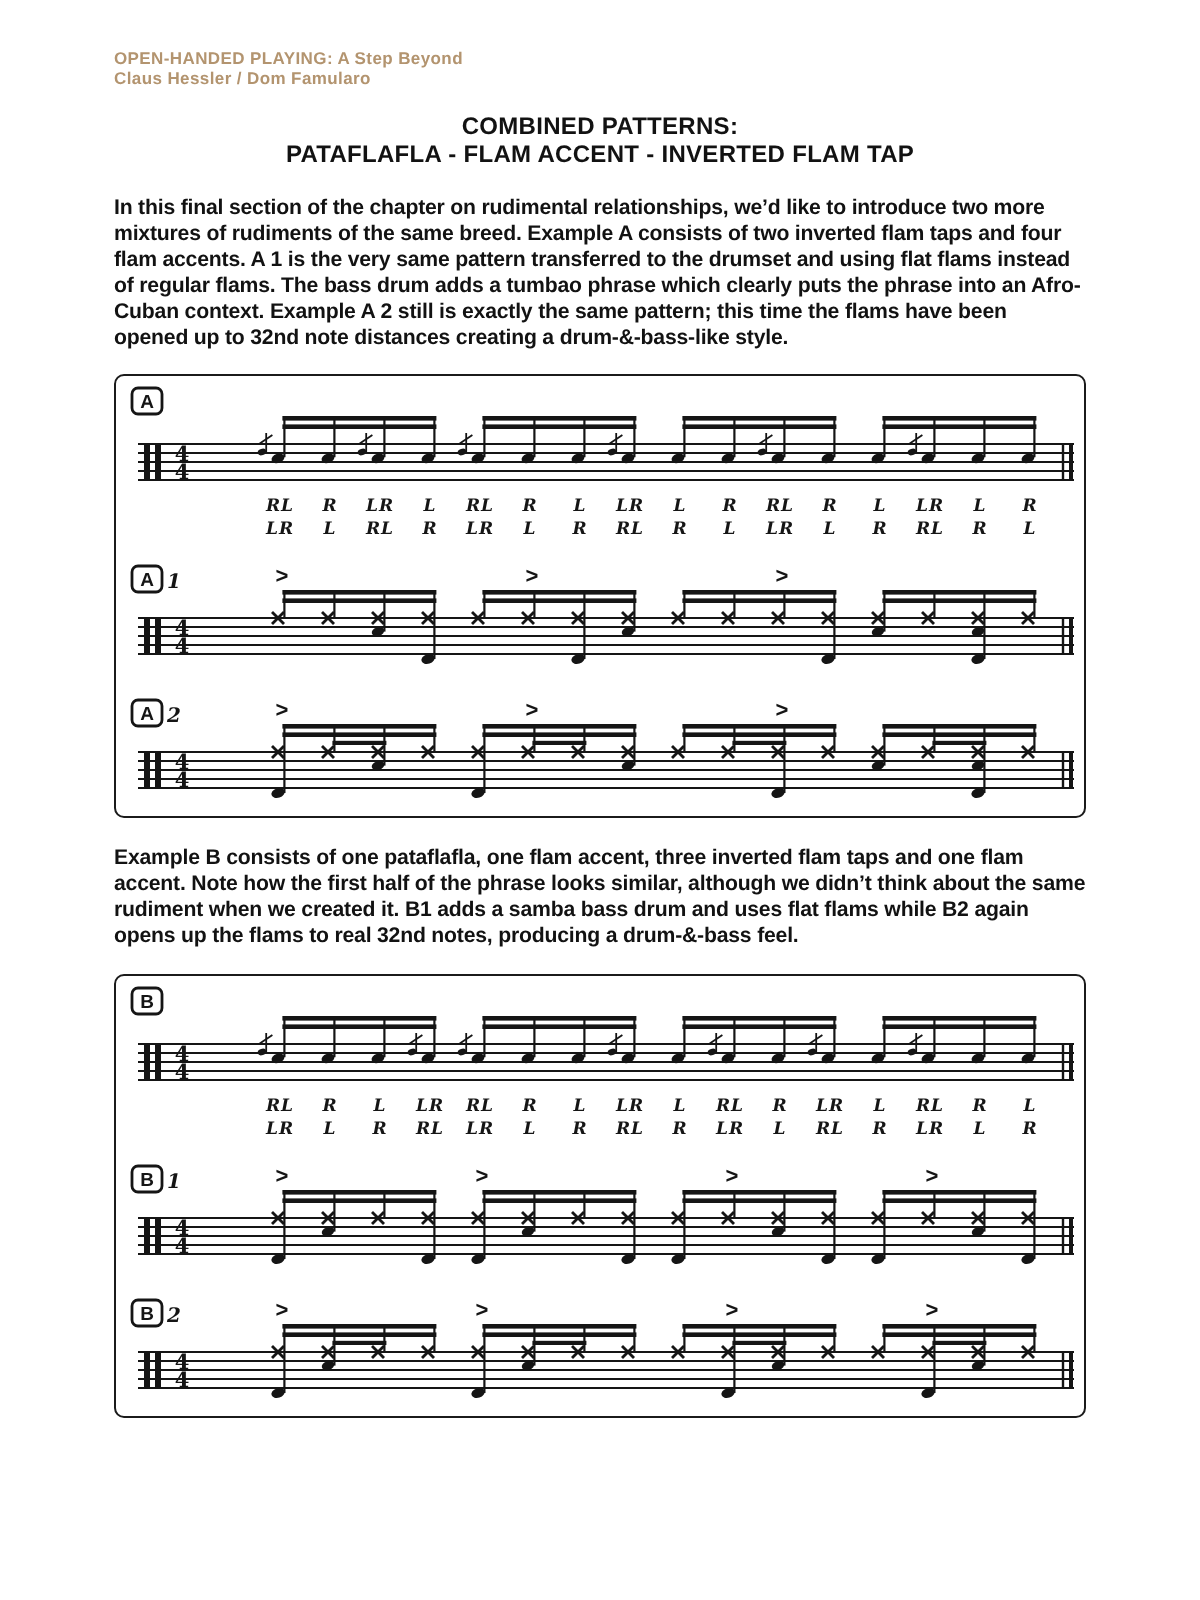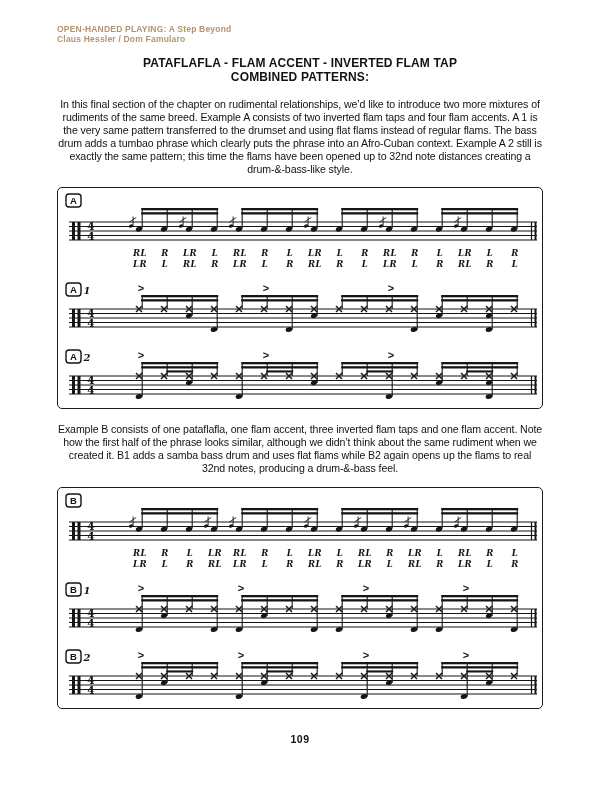--- a/index.html
+++ b/index.html
@@ -5,42 +5,42 @@
   html,body{margin:0;padding:0;}
   body{
     width:600px;height:800px;background:#ffffff;color:#121212;
     font-family:"Liberation Sans",sans-serif;overflow:hidden;
   }
   .page{padding:24px 57px 0 57px;position:relative;height:776px;box-sizing:border-box;}
   .header{display:flex;justify-content:space-between;align-items:baseline;
     font-size:8.5px;font-weight:bold;letter-spacing:.2px;flex-direction:column;}
   .title{ text-align:center;margin-top:13px;font-weight:bold;font-size:12px;
     line-height:13.5px;letter-spacing:.15px;}
-  .para{margin:14px 0 0 0;font-size:10.6px;font-weight:normal;line-height:12.9px;
-    letter-spacing:-0.1px;text-align:center;}
+  .para{margin:14px 0 0 0;font-size:10.6px;font-weight:bold;line-height:12.9px;
+    letter-spacing:-0.1px;text-align:left;}
   .mbox{margin-top:12px;border:1.6px solid #1b1b1b;border-radius:5px;
     padding:4px 0 2px 5px;background:#fff;}
   .mbox svg{display:block;}
   .sys{margin-top:0;}
   .sys + .sys{margin-top:9px;}
   .pagenum{text-align:center;font-weight:bold;font-size:10.5px;margin-top:24px;letter-spacing:.5px;}
 </style>
 </head>
 <body>
 
 <div class="page">
 
   <div class="header" style="color: rgb(179, 148, 111);">
     <span>OPEN-HANDED PLAYING: A Step Beyond</span>
     <span>Claus Hessler / Dom Famularo</span>
   </div>
 
   <div class="title">
+    <div>COMBINED PATTERNS:</div>
     <div>PATAFLAFLA - FLAM ACCENT - INVERTED FLAM TAP</div>
-    <div>COMBINED PATTERNS:</div>
   </div>
 
   <p class="para">In this final section of the chapter on rudimental relationships, we’d like to introduce two more mixtures of rudiments of the same breed. Example A consists of two inverted flam taps and four flam accents.  A 1 is the very same pattern transferred to the drumset and using flat flams instead of regular flams. The bass drum adds a tumbao phrase which clearly puts the phrase into an Afro-Cuban context. Example A 2 still is exactly the same pattern; this time the flams have been opened up to 32nd note distances creating a drum-&amp;-bass-like style.</p>
 
   <div class="mbox">
     <svg class="sys" width="478" height="80">
         <line x1="6" y1="30" x2="474" y2="30" stroke="#151515" stroke-width="1"></line>
         <line x1="6" y1="34.5" x2="474" y2="34.5" stroke="#151515" stroke-width="1"></line>
         <line x1="6" y1="39" x2="474" y2="39" stroke="#151515" stroke-width="1"></line>
         <line x1="6" y1="43.5" x2="474" y2="43.5" stroke="#151515" stroke-width="1"></line>
@@ -598,15 +598,14 @@
         <line x1="423" y1="25" x2="429" y2="31" stroke="#151515" stroke-width="1.4"></line>
         <line x1="423" y1="31" x2="429" y2="25" stroke="#151515" stroke-width="1.4"></line>
         <line x1="429.2" y1="16" x2="429.2" y2="34.8" stroke="#151515" stroke-width="1.1"></line>
         <ellipse cx="426" cy="34.8" rx="3.2" ry="2.2" fill="#151515" transform="rotate(-18 426 34.8)"></ellipse>
         <line x1="448" y1="25" x2="454" y2="31" stroke="#151515" stroke-width="1.4"></line>
         <line x1="448" y1="31" x2="454" y2="25" stroke="#151515" stroke-width="1.4"></line>
         <line x1="454.2" y1="16" x2="454.2" y2="28" stroke="#151515" stroke-width="1.1"></line>
       </svg>
   </div>
 
-  <div class="pagenum">109</div>
 
 </div>
 
 </body></html>

